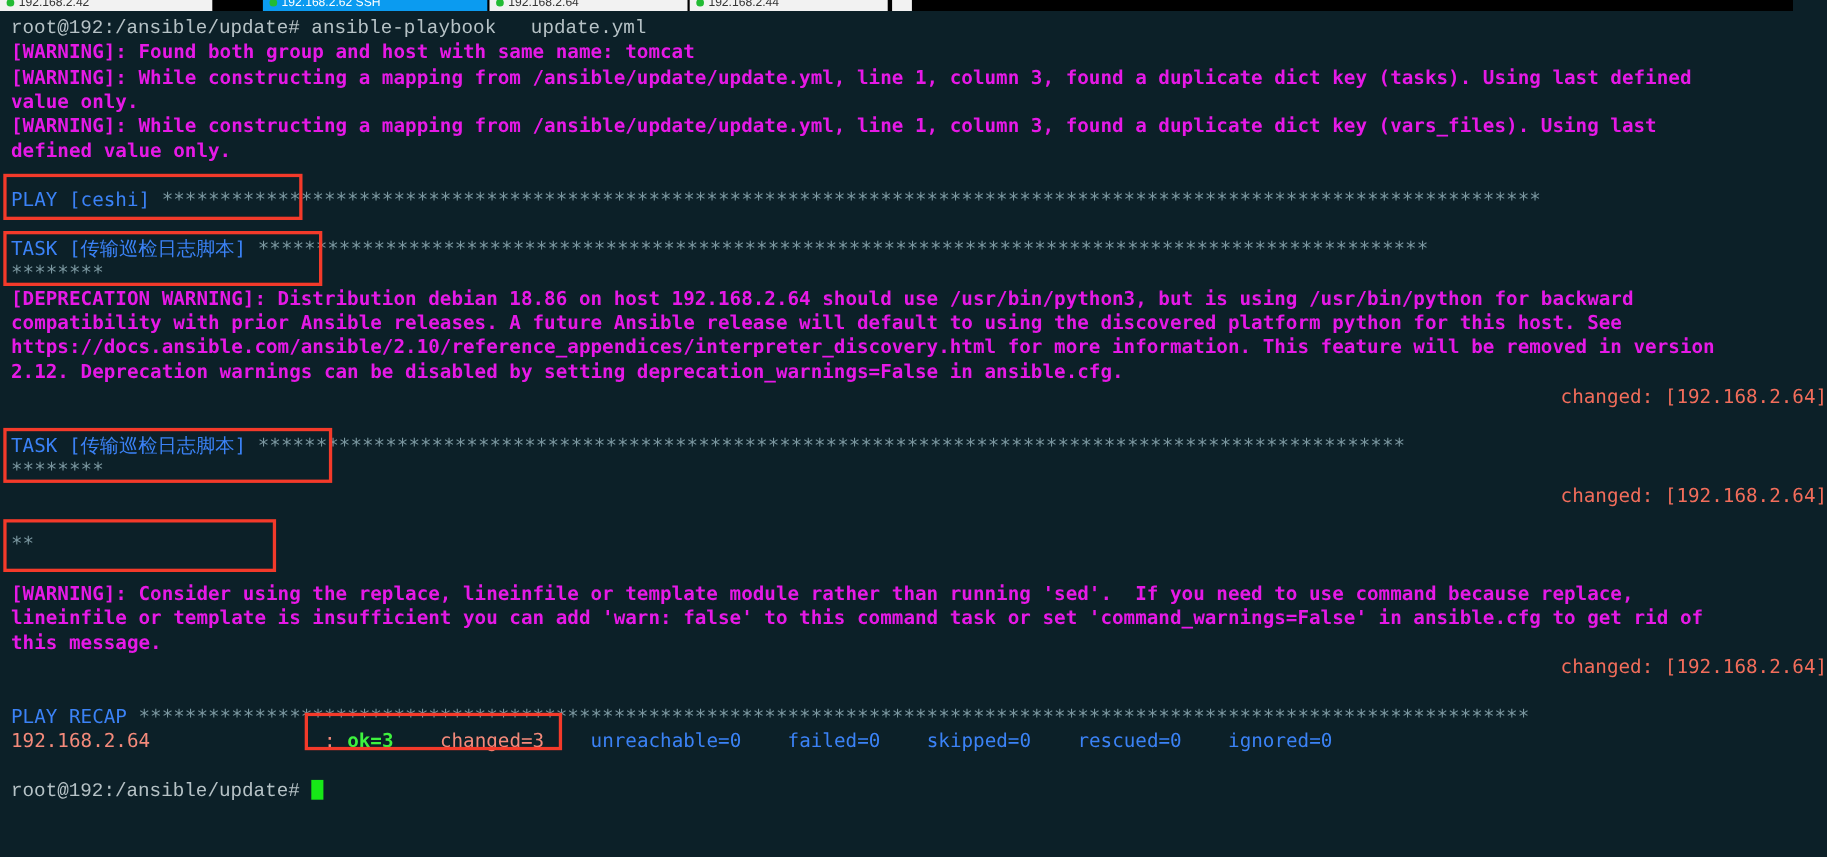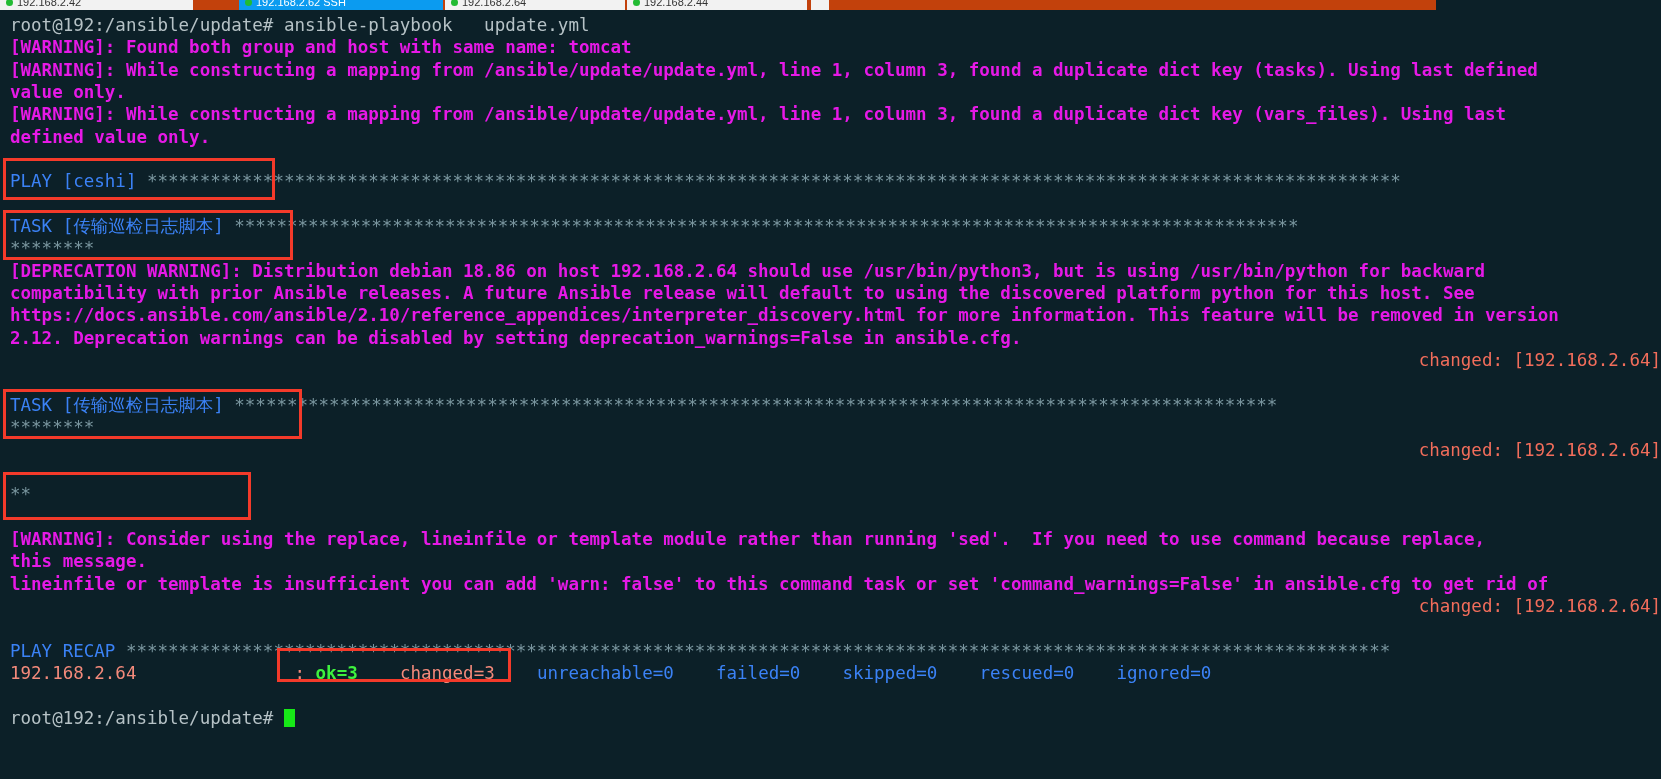--- a/index.html
+++ b/index.html
@@ -8,22 +8,22 @@
     width: 1661px; height: 779px;
     overflow: hidden;
   }
   body {
     font-family: "DejaVu Sans Mono", "Liberation Mono", monospace;
   }
 
   
   #tabstrip {
     position: absolute; top: 0; left: 0;
-    width: 1436px; height: 10px;
-    background: #c2410c;
+    width: 1630px; height: 10px;
+    background: #000000;
     display: flex;
     align-items: flex-start;
     overflow: hidden;
   }
   .tab {
     height: 10px;
     background: #f2f2f2;
     color: #333;
     font-family: "Liberation Sans", sans-serif;
     font-size: 11px;
@@ -76,21 +76,21 @@
     left: 10px; top: 4px;
     width: 1651px;
   }
   .line {
     font-size: 17.5px;
     line-height: 22.35px;
     white-space: pre;
     letter-spacing: 0px;
     font-family: "DejaVu Sans Mono", "Liberation Mono", monospace;
   }
-  .prompt   { color: #b6c2c6; }
+  .prompt   { color: #b6c2c6; font-family: Liberation Mono, monospace; }
   .magenta  { color: #e619e6; font-weight: bold; }
   .stars    { color: #7b97a0; }
   .hdr      { color: #3b82f6; }
   .changed  { color: #f26d5b; text-align: right; }
   .okgreen  { color: #3ef23e; font-weight: bold; text-align: center; }
   .salmon   { color: #f48a7b; }
   .blank    { height: 22.35px; }
 
   .cursor {
     display: inline-block;
@@ -165,22 +165,22 @@
     <div class="line blank"></div>
     <div class="line"><span class="hdr">TASK [传输巡检日志脚本] </span><span class="stars">***************************************************************************************************</span></div>
     <div class="line stars">********</div>
     <div class="line changed">changed: [192.168.2.64]</div>
 
     <div class="line blank"></div>
     <div class="line stars">**</div>
 
     <div class="line blank"></div>
     <div class="line magenta">[WARNING]: Consider using the replace, lineinfile or template module rather than running 'sed'.  If you need to use command because replace,</div>
+    <div class="line magenta">lineinfile or template is insufficient you can add 'warn: false' to this command task or set 'command_warnings=False' in ansible.cfg to get rid of</div>
     <div class="line magenta">this message.</div>
-    <div class="line magenta">lineinfile or template is insufficient you can add 'warn: false' to this command task or set 'command_warnings=False' in ansible.cfg to get rid of</div>
     <div class="line changed">changed: [192.168.2.64]</div>
 
     <div class="line blank"></div>
     <div class="line"><span class="hdr">PLAY RECAP </span><span class="stars">************************************************************************************************************************</span></div>
 
     <div class="line"><span class="salmon">192.168.2.64</span><span class="hdr">               </span><span class="salmon">:</span><span class="hdr"> </span><span class="okgreen">ok=3</span><span class="hdr">    </span><span class="salmon">changed=3</span><span class="hdr">    </span><span class="hdr">unreachable=0</span><span class="hdr">    </span><span class="hdr">failed=0</span><span class="hdr">    </span><span class="hdr">skipped=0</span><span class="hdr">    </span><span class="hdr">rescued=0</span><span class="hdr">    </span><span class="hdr">ignored=0</span></div>
 
     <div class="line blank"></div>
     <div class="line"><span class="prompt">root@192:/ansible/update# </span><span class="cursor"></span></div>
 

